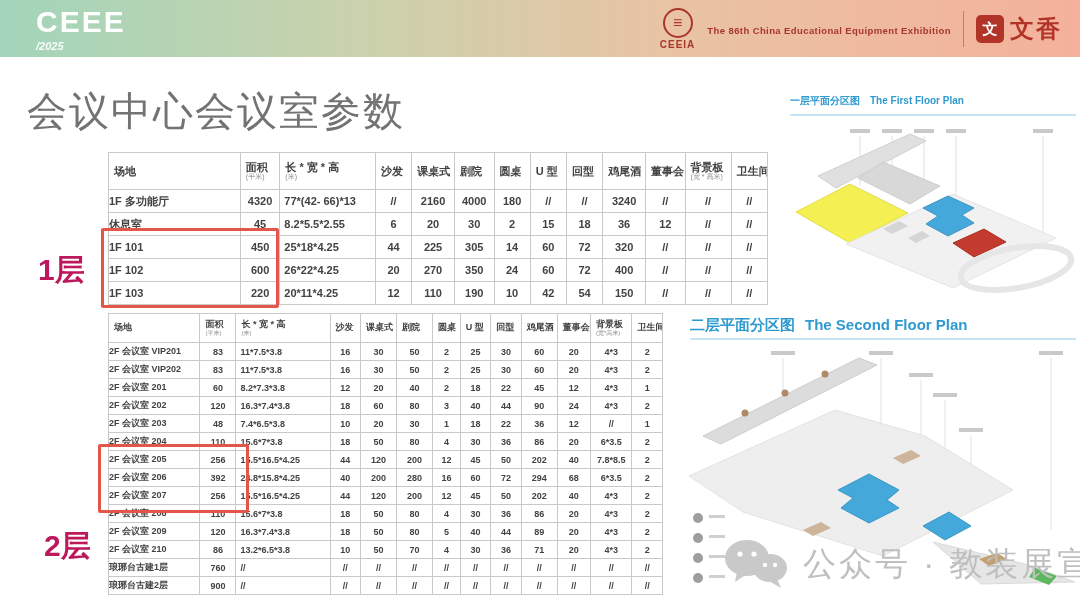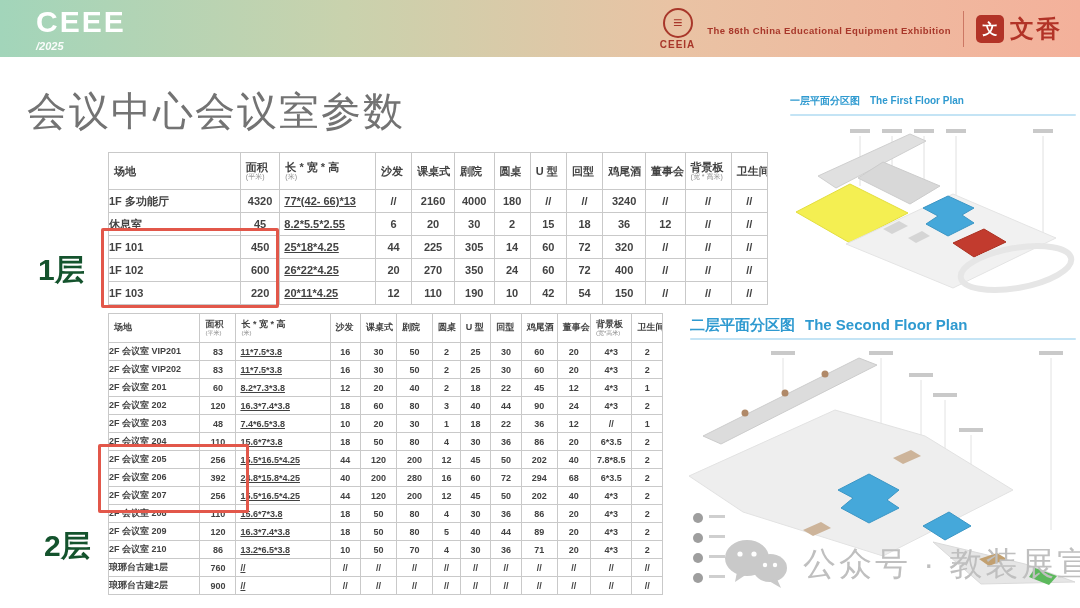--- a/index.html
+++ b/index.html
@@ -22,30 +22,30 @@
   .ceeia-txt{font-size:10px;font-weight:bold;letter-spacing:1px;margin-top:2px;}
   .exh-zh{font-size:23px;font-weight:bold;letter-spacing:1px;line-height:1.1;}
   .exh-en{font-size:9.5px;font-weight:bold;letter-spacing:.4px;margin-top:2px;}
   .brand-divider{width:1px;height:36px;background:rgba(168,55,42,.5);}
   .partner{display:flex;align-items:center;gap:6px;}
   .partner-sq{width:28px;height:28px;background:#b23327;border-radius:5px;color:#fff;
     display:flex;align-items:center;justify-content:center;font-size:15px;font-weight:bold;}
   .partner-name{font-size:24px;font-weight:bold;color:#b23327;letter-spacing:2px;}
   
   .page-title{position:absolute;left:27px;top:70px;font-size:40px;font-weight:normal;color:#737373;letter-spacing:2px;margin-top:14px;}
-  .floor-label{position:absolute;font-size:30px;font-weight:bold;color:#14532d;}
+  .floor-label{position:absolute;font-size:30px;font-weight:bold;color:#be185d;}
   #floor1-label{left:38px;top:250px;}
   #floor2-label{left:44px;top:526px;}
   
   table.tbl{position:absolute;border-collapse:collapse;table-layout:fixed;background:#fff;}
   .tbl th,.tbl td{border:1px solid #c9c9c9;color:#424242;overflow:hidden;white-space:nowrap;
     font-weight:bold;text-align:center;padding:0;}
   .tbl th{text-align:left;padding-left:5px;vertical-align:middle;line-height:1.1;}
   .tbl td:first-child{text-align:left;padding-left:0;}
-  .tbl td:nth-child(3){text-align:left;padding-left:4px;text-decoration:underline;}
+  .tbl td:nth-child(3){text-align:left;padding-left:4px;}
   .th-sub{display:block;font-weight:normal;color:#8a8a8a;}
   #table1{left:108px;top:152px;width:660px;font-size:11px;}
   #table1 th{height:36px;}
   #table1 td{height:22px;}
   #table1 .th-sub{font-size:7px;}
   #table2{left:108px;top:313px;width:555px;font-size:9px;}
   #table2 th{height:28px;}
   #table2 td{height:17px;}
   #table2 .th-sub{font-size:6px;}
   

